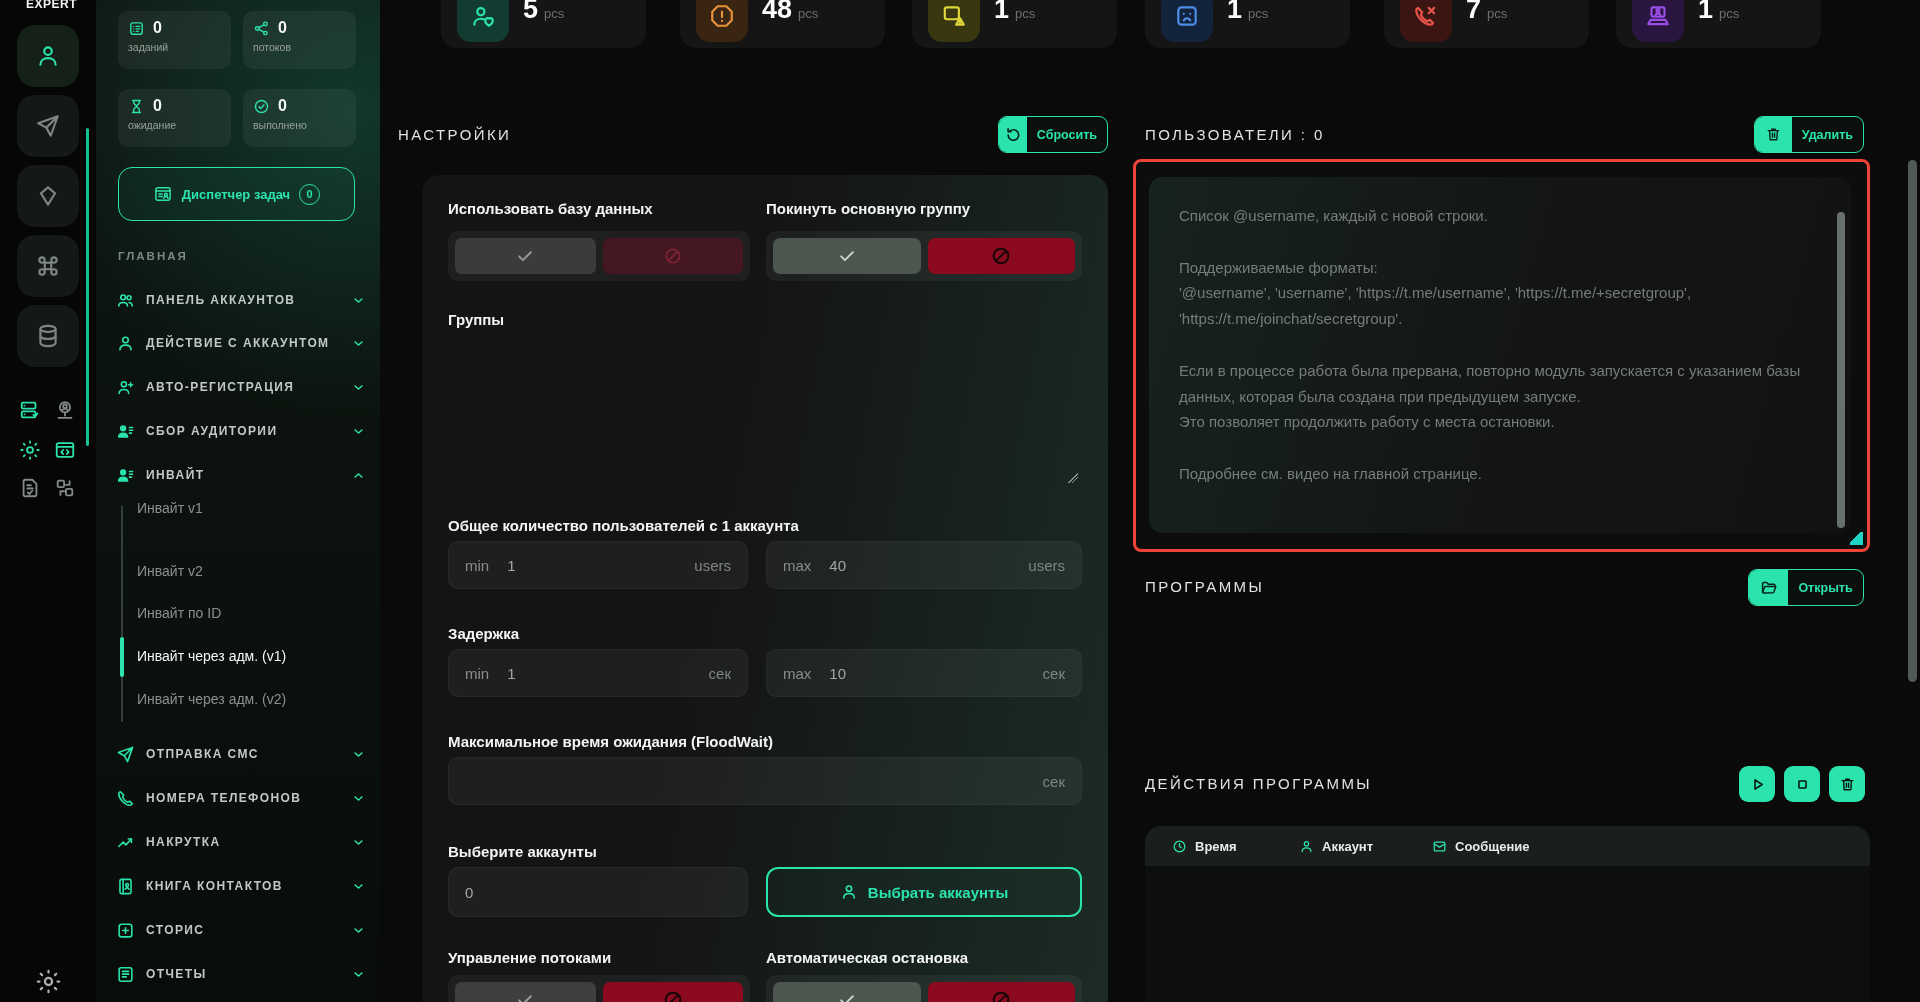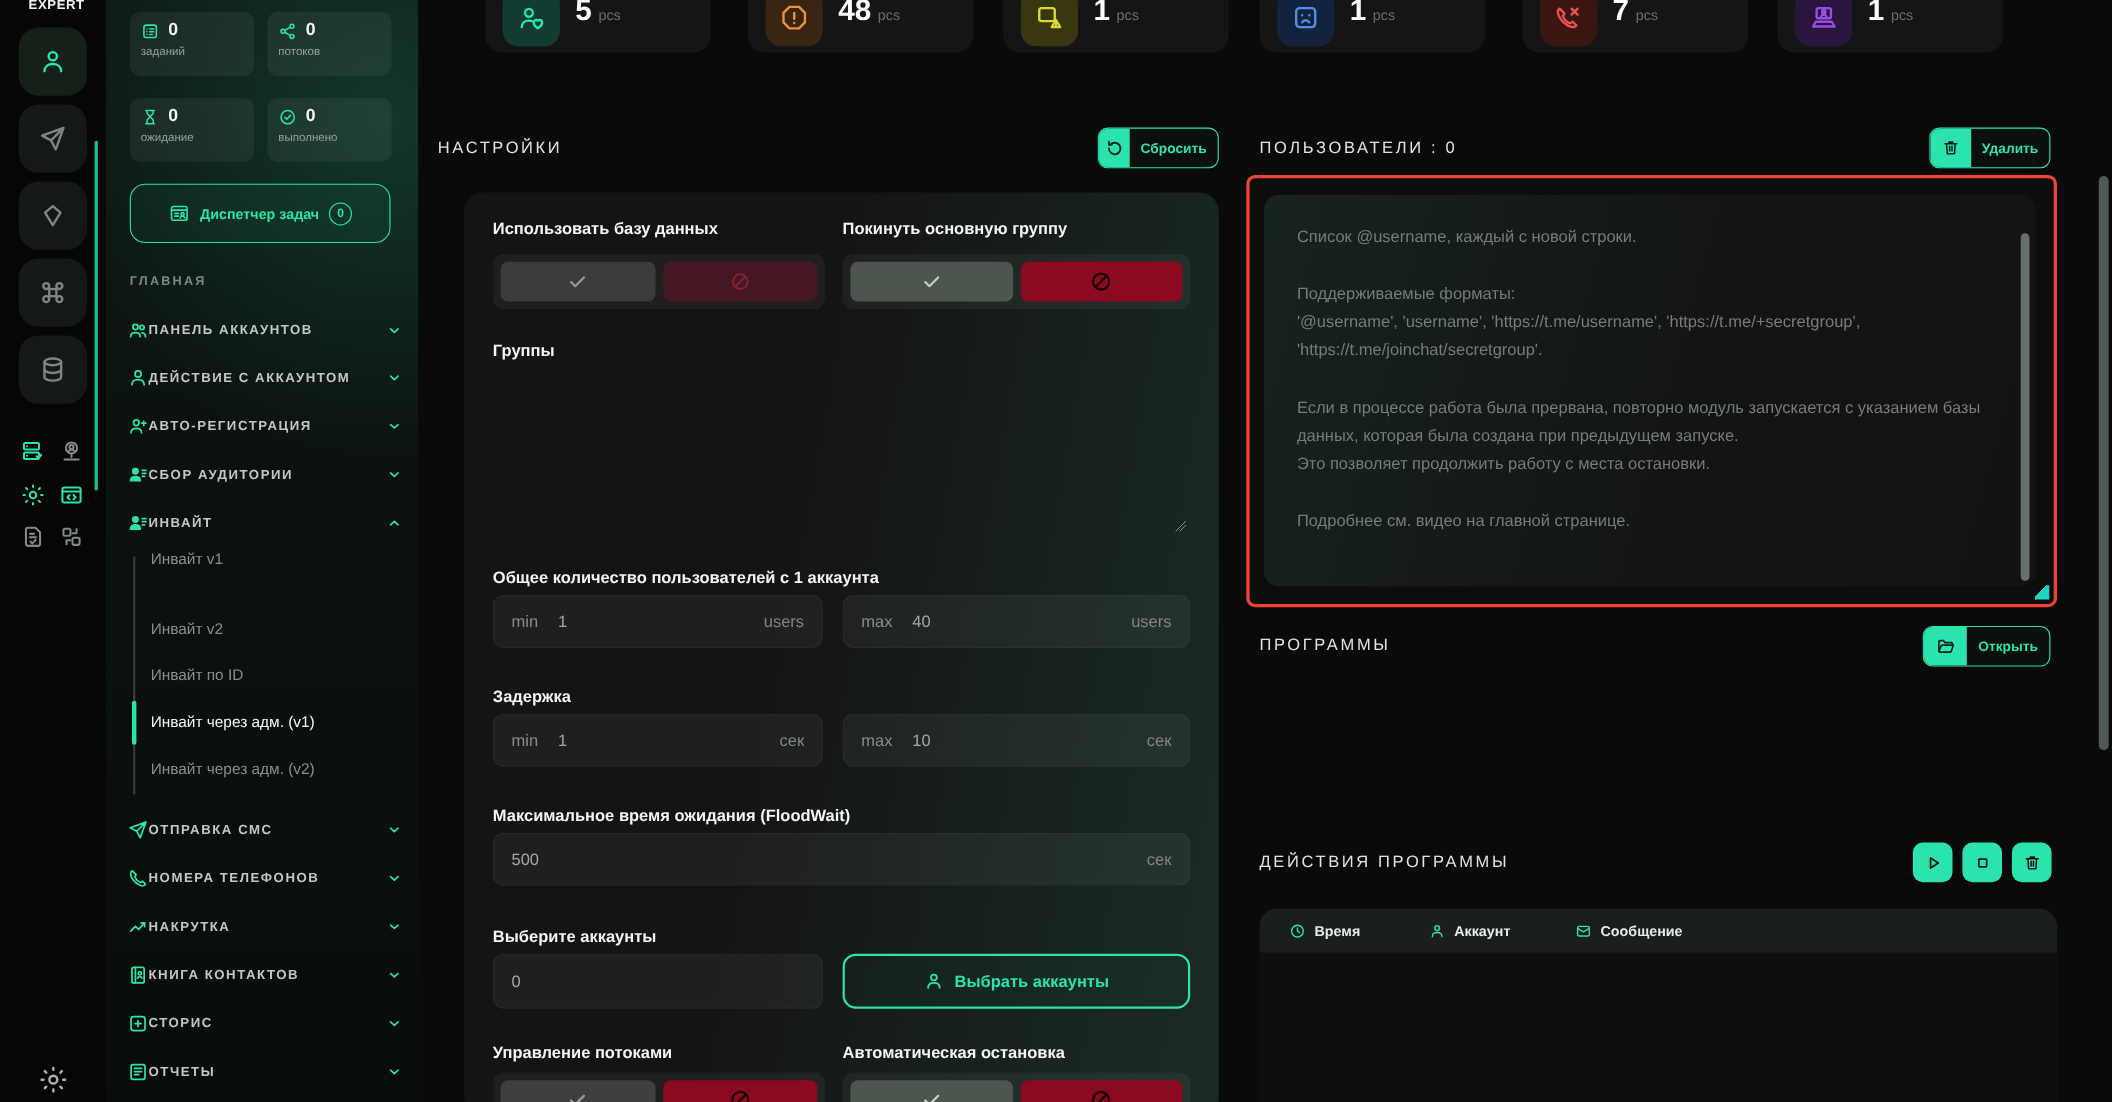--- a/index.html
+++ b/index.html
@@ -27,21 +27,21 @@
   .stat-card{width:113px;height:58px;border-radius:10px;background:rgba(255,255,255,.055);padding:8px 10px;}
   .stat-top{display:flex;align-items:center;gap:8px;}
   .stat-val{font-size:16px;font-weight:bold;color:#f4f6f5;}
   .stat-lbl{font-size:10.5px;color:#96a09a;margin-top:4px;}
   .tm-btn{left:118px;top:167px;width:237px;height:54px;border:1.5px solid var(--ac);border-radius:14px;
     background:rgba(43,227,172,.05);display:flex;align-items:center;justify-content:center;gap:9px;color:var(--ac);cursor:pointer;}
   .tm-lbl{font-size:13px;font-weight:bold;}
   .tm-badge{width:21px;height:21px;border:1.5px solid var(--ac);border-radius:50%;font-size:11px;font-weight:bold;
     display:flex;align-items:center;justify-content:center;}
   .nav-sec{left:118px;top:250px;font-size:11.5px;font-weight:bold;letter-spacing:2px;color:#7d8883;}
-  .nav-item{left:116px;width:250px;height:36px;display:flex;align-items:center;cursor:pointer;}
+  .nav-item{left:116px;width:250px;height:36px;display:flex;align-items:center;gap:11px;cursor:pointer;}
   .nav-item .lbl{font-size:12px;font-weight:bold;letter-spacing:1.4px;color:#c2c8c4;}
   .nav-item .nic{color:var(--ac);}
   .nav-item .chev{margin-left:auto;color:var(--ac);}
   .sub-line{left:121px;top:506px;width:2px;height:216px;background:#343d38;}
   .sub-bar{left:120px;top:637px;width:4px;height:40px;background:var(--ac);border-radius:2px;}
   .sub-item{left:137px;width:220px;height:40px;display:flex;align-items:center;
     font-size:14px;color:#8a918d;cursor:pointer;}
   .sub-item.active{color:#f5f7f6;}
 
   
@@ -599,21 +599,20 @@
     <span class="unit">сек</span>
   </div>
   <div class="field" style="left:344px;top:474px;width:316px;height:48px">
     <span class="pre">max</span>
     <input value="10" style="">
     <span class="unit">сек</span>
   </div>
 
   <div class="flabel" style="left:26px;top:558px">Максимальное время ожидания (FloodWait)</div>
   <div class="field" style="left:26px;top:582px;width:634px;height:48px">
-    <input style="margin-left: 0px;" value="500">
     <span class="unit">сек</span>
   </div>
 
   <div class="flabel" style="left:26px;top:668px">Выберите аккаунты</div>
   <div class="field" style="left:26px;top:692px;width:300px;height:50px">
     <input style="margin-left: 0px;" value="0">
   </div>
   <div class="sel-btn" style="left:344px;top:692px;width:316px;height:50px">
     <span class="ic">
       <svg width="18" height="18" viewBox="0 0 24 24" fill="none" stroke="currentColor" stroke-width="2.2" stroke-linecap="round">

